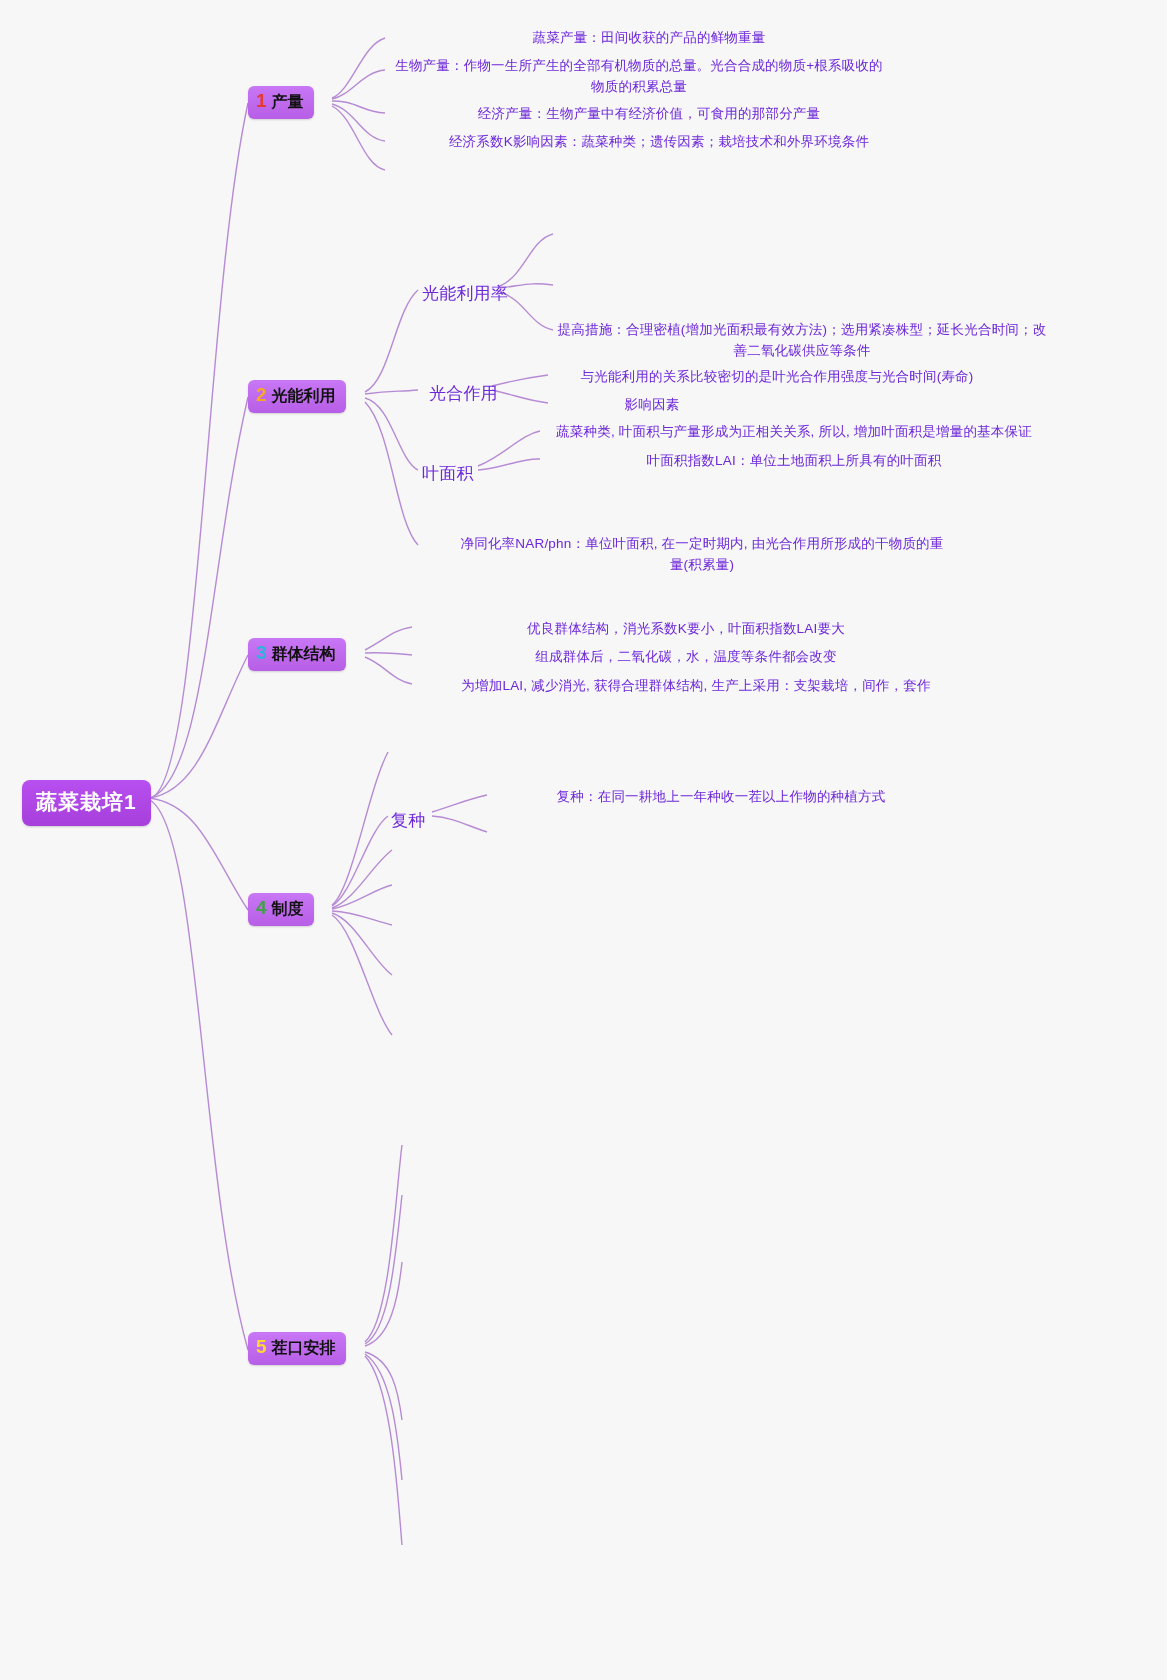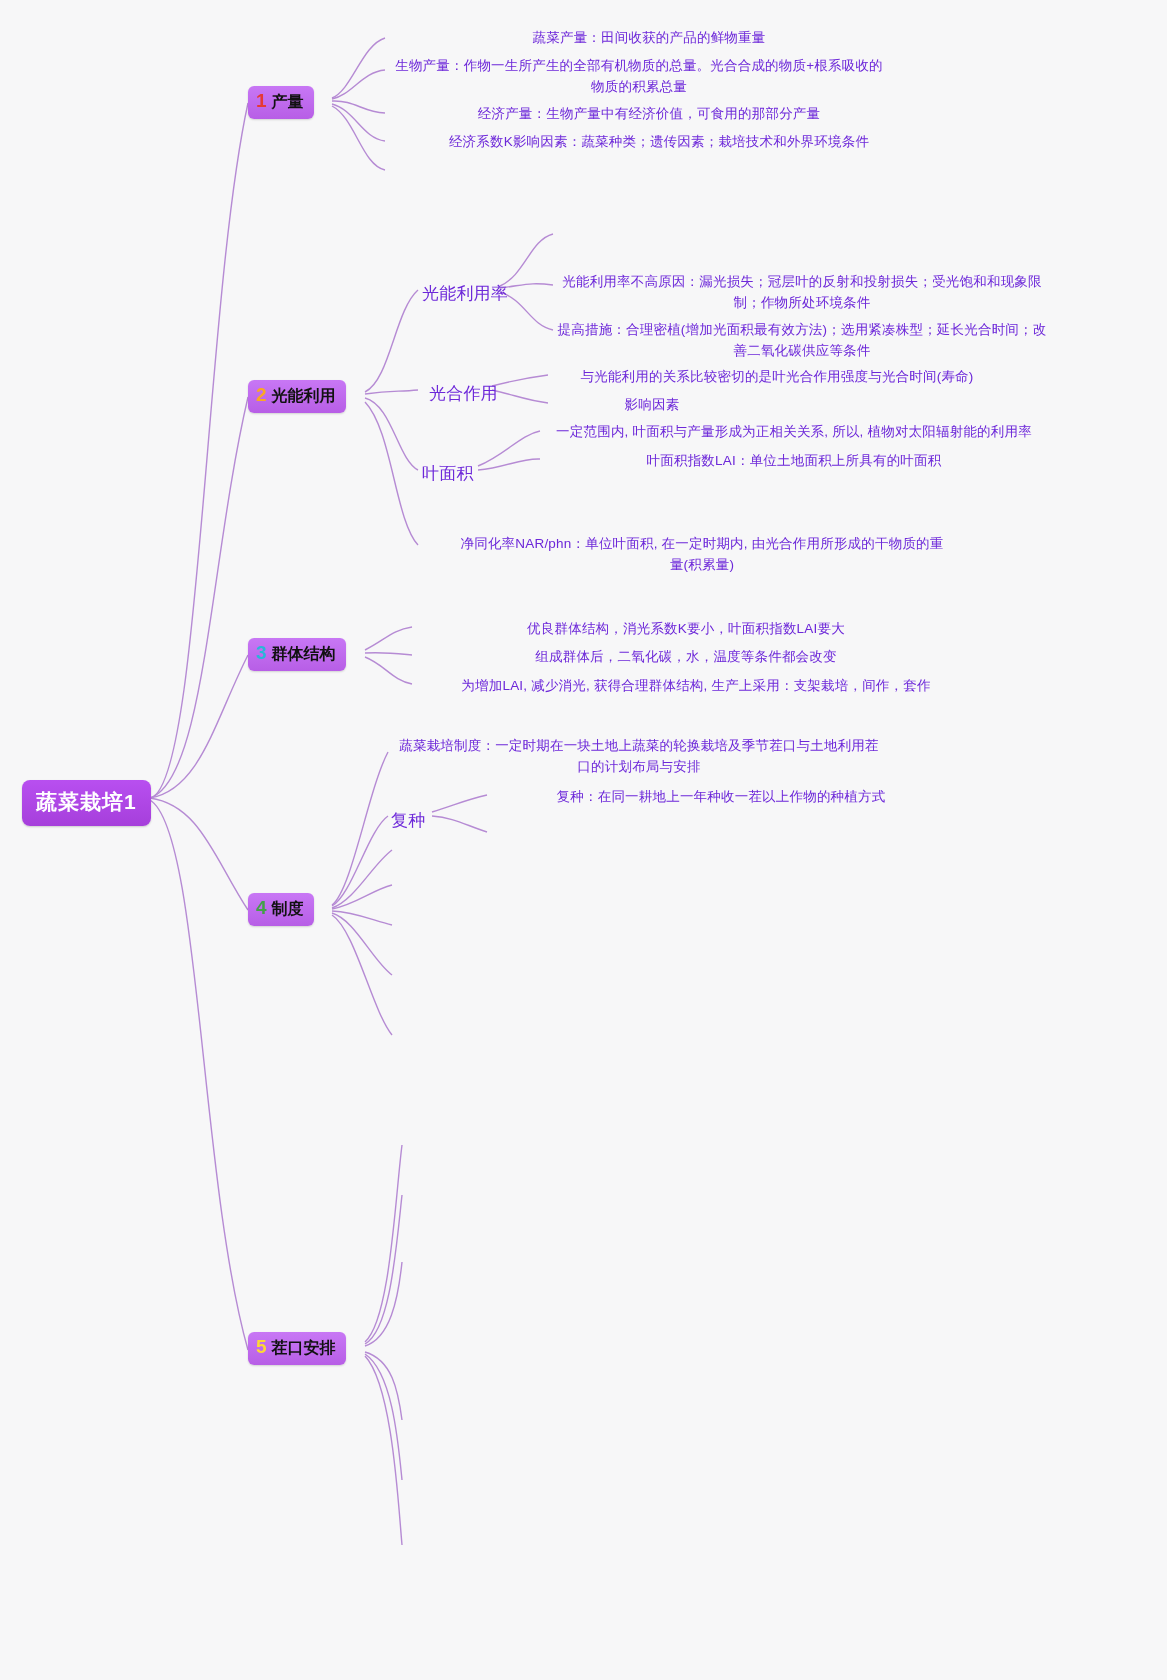--- a/index.html
+++ b/index.html
@@ -158,50 +158,46 @@
   <div class="leaf" style="left:389px; top:56px; width:500px;">生物产量：作物一生所产生的全部有机物质的总量。光合合成的物质+根系吸收的
 物质的积累总量</div>
   <div class="leaf" style="left:389px; top:104px; width:520px;">经济产量：生物产量中有经济价值，可食用的那部分产量</div>
   <div class="leaf" style="left:389px; top:132px; width:540px;">经济系数K影响因素：蔬菜种类；遗传因素；栽培技术和外界环境条件</div>
 
   <div class="node branch-node" style="left:248px; top:380px;">
     <span class="branch-num" style="color:#f9a825;">2</span>
     <span class="branch-label">光能利用</span>
   </div>
   <div class="leaf mid" style="left:422px; top:281px;">光能利用率</div>
-  <div class="leaf" style="left:557px; top:272px; width:490px;">光能利用率不高原因：漏光损失；冠层叶的反射和投射损失；受光饱和和现象限
-制；作物所处环境条件</div>
   <div class="leaf" style="left:557px; top:320px; width:490px;">提高措施：合理密植(增加光面积最有效方法)；选用紧凑株型；延长光合时间；改
 善二氧化碳供应等条件</div>
 
   <div class="leaf mid" style="left:422px; top:381px;margin-left:7px;">光合作用</div>
   <div class="leaf" style="left:552px; top:367px; width:450px;">与光能利用的关系比较密切的是叶光合作用强度与光合时间(寿命)</div>
   <div class="leaf" style="left:552px; top:395px; width:200px;">影响因素</div>
 
   <div class="leaf mid" style="left:422px; top:461px;">叶面积</div>
-  <div class="leaf" style="left:544px; top:422px; width:500px;">一定范围内, 叶面积与产量形成为正相关关系, 所以, 植物对太阳辐射能的利用率</div>
+  <div class="leaf" style="left:544px; top:422px; width:500px;">蔬菜种类, 叶面积与产量形成为正相关关系, 所以, 增加叶面积是增量的基本保证</div>
   <div class="leaf" style="left:544px; top:451px; width:500px;">叶面积指数LAI：单位土地面积上所具有的叶面积</div>
 
   <div class="leaf" style="left:422px; top:534px; width:560px;">净同化率NAR/phn：单位叶面积, 在一定时期内, 由光合作用所形成的干物质的重
 量(积累量)</div>
 
   <div class="node branch-node" style="left:248px; top:638px;">
     <span class="branch-num" style="color:#29b6d8;">3</span>
     <span class="branch-label">群体结构</span>
   </div>
   <div class="leaf" style="left:416px; top:619px; width:540px;">优良群体结构，消光系数K要小，叶面积指数LAI要大</div>
   <div class="leaf" style="left:416px; top:647px; width:540px;">组成群体后，二氧化碳，水，温度等条件都会改变</div>
   <div class="leaf" style="left:416px; top:676px; width:560px;">为增加LAI, 减少消光, 获得合理群体结构, 生产上采用：支架栽培，间作，套作</div>
 
   <div class="node branch-node" style="left:248px; top:893px;">
     <span class="branch-num" style="color:#43a047;">4</span>
     <span class="branch-label">制度</span>
   </div>
-  <div class="leaf" style="left:389px; top:736px; width:500px;">蔬菜栽培制度：一定时期在一块土地上蔬菜的轮换栽培及季节茬口与土地利用茬
-口的计划布局与安排</div>
   <div class="leaf mid" style="left:391px; top:808px;">复种</div>
   <div class="leaf" style="left:491px; top:787px; width:460px;">复种：在同一耕地上一年种收一茬以上作物的种植方式</div>
   <div class="leaf empty-leaf" style="left:393px; top:845px;"></div>
   <div class="leaf empty-leaf" style="left:393px; top:880px;"></div>
   <div class="leaf empty-leaf" style="left:393px; top:922px;"></div>
   <div class="leaf empty-leaf" style="left:393px; top:972px;"></div>
   <div class="leaf empty-leaf" style="left:393px; top:1032px;"></div>
 
   <div class="node branch-node" style="left:248px; top:1332px;">
     <span class="branch-num" style="color:#fdd835;">5</span>

